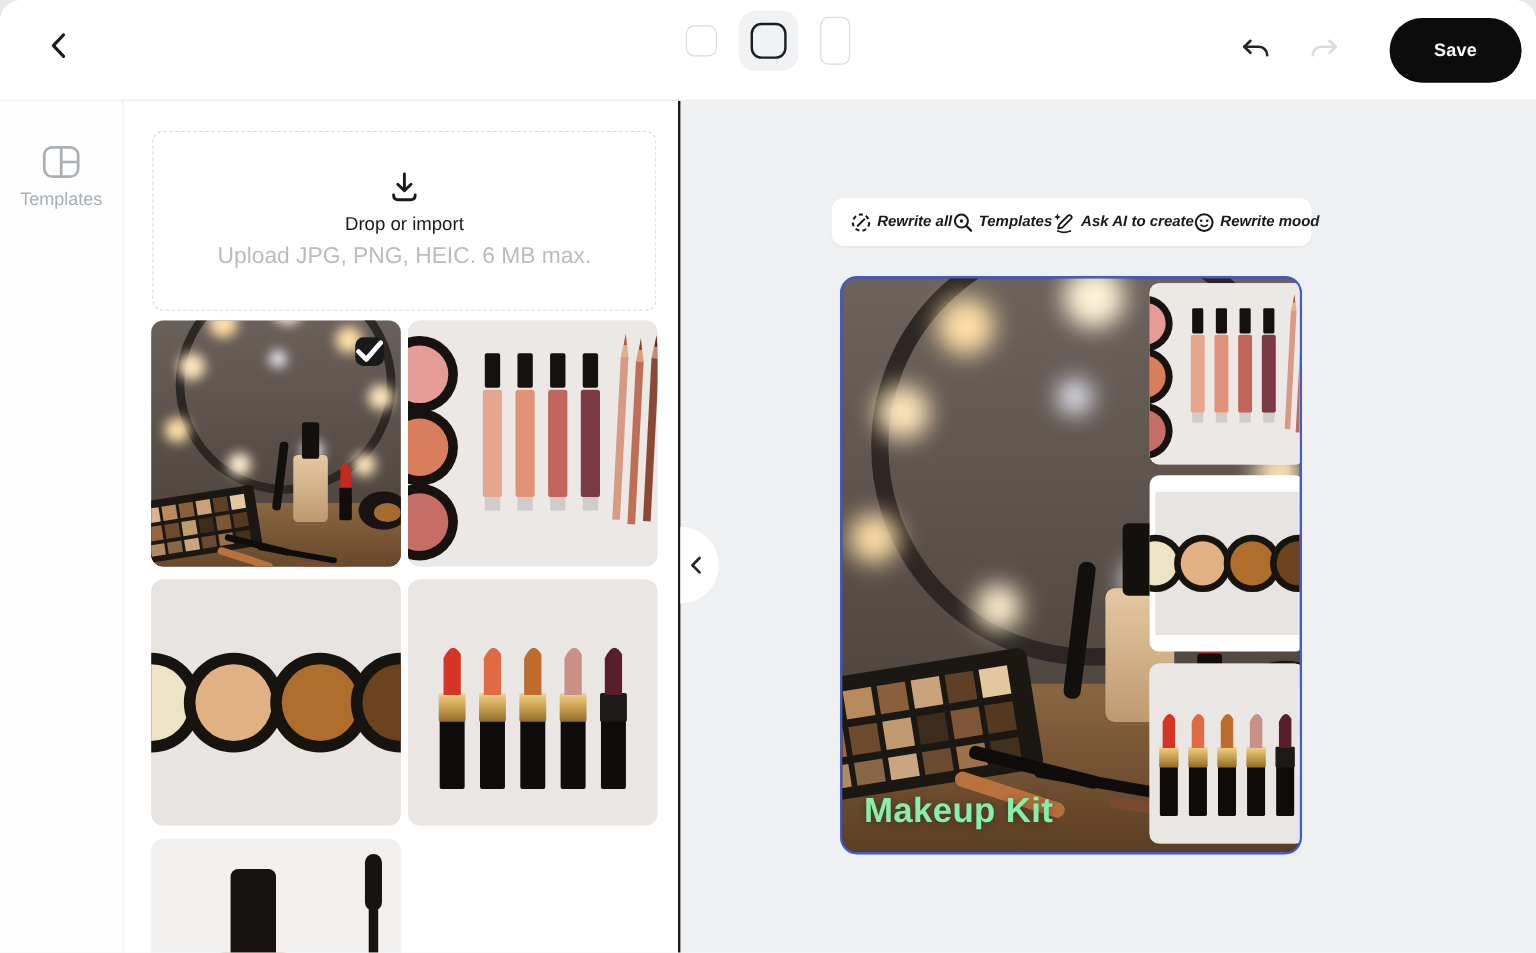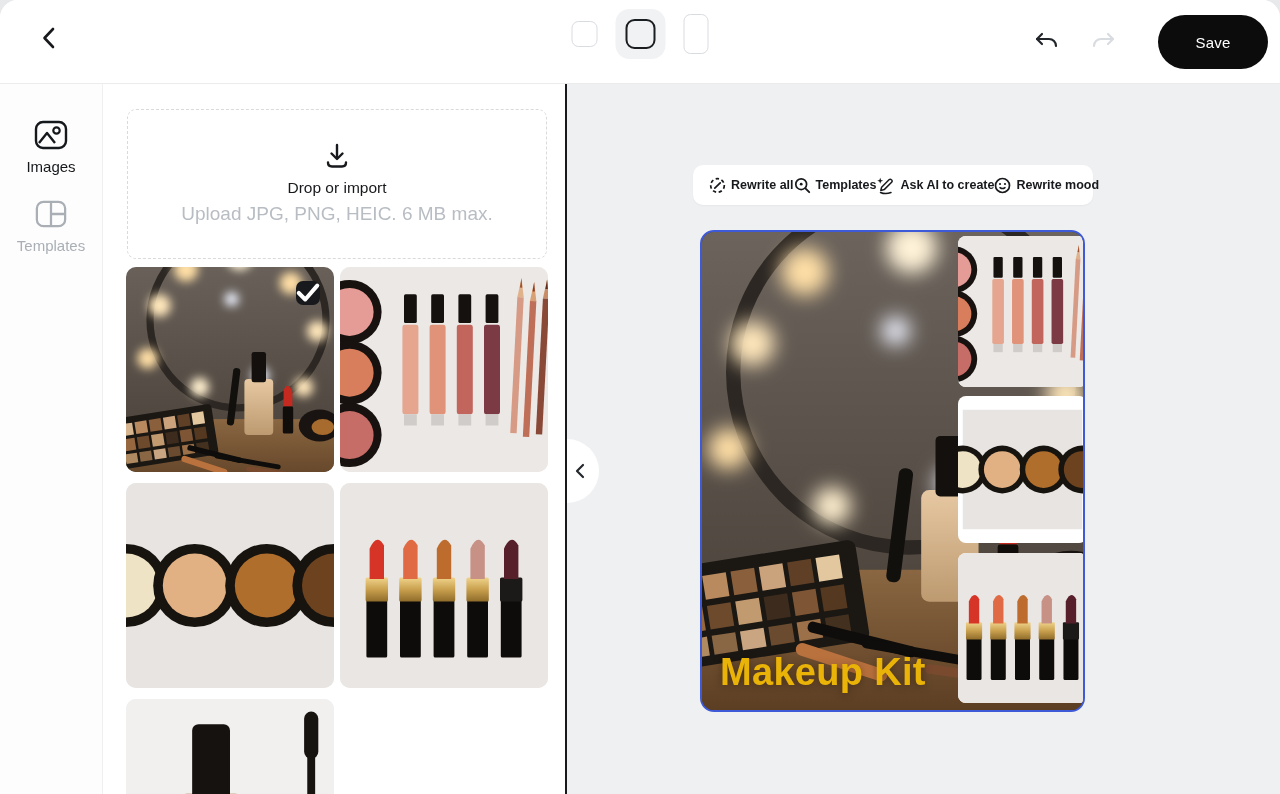--- a/index.html
+++ b/index.html
@@ -10,21 +10,21 @@
   .topbar { position:absolute; left:0; top:0; width:1280px; height:84px; background:#fff; border-bottom:1px solid #ececec; z-index:30; }
   .back-btn { position:absolute; left:36px; top:24px; width:28px; height:28px; background:none; border:none; cursor:pointer; }
   .formats { position:absolute; left:50%; top:7px; transform:translateX(-50%); display:flex; align-items:center; gap:18px; height:54px; }
   .fmt { background:none; border:none; display:flex; align-items:center; justify-content:center; cursor:pointer; }
   .fmt .shape-sq-sm { width:26px; height:26px; border:1.6px solid #d8dce1; border-radius:7px; }
   .fmt.selected { width:50px; height:50px; background:#f1f2f4; border-radius:14px; }
   .fmt .shape-sq { width:30px; height:30px; border:2.2px solid #1b1e21; border-radius:9px; }
   .fmt .shape-tall { width:25px; height:40px; border:1.6px solid #d8dce1; border-radius:7px; }
   .top-actions { position:absolute; right:12px; top:0; height:84px; display:flex; align-items:center; gap:26px; }
   .icon-btn { background:none; border:none; width:30px; height:30px; cursor:pointer; display:flex; align-items:center; justify-content:center; }
-  .save-btn { width:110px; height:54px; border:none; border-radius:27px; background:#0c0c0c; color:#fff; font-size:15px; font-weight:400; letter-spacing:.2px; cursor:pointer; margin-left:14px; font-family:"Liberation Sans", sans-serif; }
+  .save-btn { width:110px; height:54px; border:none; border-radius:27px; background:#0c0c0c; color:#fff; font-size:15px; font-weight:700; letter-spacing:.2px; cursor:pointer; margin-left:14px; font-family:"Liberation Sans", sans-serif; }
 
   
   .sidebar { position:absolute; left:0; top:84px; width:103px; height:710px; background:#fdfdfd; border-right:1px solid #f0f0f0; z-index:10; }
   .side-item { width:100%; padding:18px 0 6px; display:flex; flex-direction:column; align-items:center; gap:8px; background:none; border:none; cursor:pointer; }
   .side-item:first-child { margin-top:18px; }
   .side-item .lbl { font-size:15px; color:#16191c; font-weight:500; }
   .side-item.inactive .lbl { color:#a9afb5; font-weight:400; }
 
   
   .panel { position:absolute; left:104px; top:84px; width:462px; height:710px; background:#fff; overflow:hidden; }
@@ -36,30 +36,30 @@
   .thumb svg { width:100%; height:100%; display:block; }
   .check-badge { position:absolute; top:14px; right:14px; width:24px; height:24px; border-radius:7px; background:#17191c; display:flex; align-items:center; justify-content:center; }
 
   
   .divider { position:absolute; left:565px; top:84px; width:2px; height:710px; background:#17191c; z-index:12; }
   .collapse-btn { position:absolute; left:567px; top:439px; width:32px; height:64px; border:none; background:#fff; border-radius:0 32px 32px 0; cursor:pointer; z-index:13; display:flex; align-items:center; justify-content:flex-start; padding-left:7px; }
 
   
   .canvas-area { position:absolute; left:567px; top:84px; width:713px; height:710px; background:#eff0f2; }
   .ai-toolbar { position:absolute; left:126px; top:81px; width:400px; height:40px; background:#fff; border-radius:10px; display:flex; align-items:center; justify-content:space-between; padding:0 16px; box-shadow:0 1px 2px rgba(0,0,0,.04); }
-  .ai-btn { display:flex; align-items:center; gap:5px; background:none; border:none; cursor:pointer; font-size:12.5px; font-weight:600; color:#17191c; font-family:"Liberation Sans", sans-serif; white-space:nowrap; }
+  .ai-btn { display:flex; gap:5px; background:none; border:none; cursor:pointer; font-size:12.5px; font-weight:600; color:#17191c; font-family:"Liberation Sans", sans-serif; white-space:nowrap;font-style:italic; }
 
   .preview { position:absolute; left:133px; top:146px; width:385px; height:482px; border:2px solid #3f5ad8; border-radius:14px; overflow:hidden; background:#4a423b; cursor:pointer; }
   .preview .bg-art { position:absolute; inset:0; width:100%; height:100%; }
   .tile { position:absolute; left:256px; width:129px; border-radius:8px; overflow:hidden; background:#fff; }
   .tile svg { width:100%; height:100%; display:block; }
   .tile-1 { top:4px; height:151px; }
   .tile-2 { top:164px; height:147px; }
   .tile-3 { top:321px; height:150px; }
-  .canvas-title { position:absolute; left:18px; bottom:16px; color:#eab308; font-size:38px; font-weight:600; line-height:1.17; letter-spacing:.3px; text-shadow:0 1px 8px rgba(0,0,0,.35); cursor:text; }
+  .canvas-title { position:absolute; left:18px; bottom:16px; color:#86efac; font-size:29px; font-weight:600; line-height:1.17; letter-spacing:.3px; text-shadow:0 1px 8px rgba(0,0,0,.35); cursor:text; }
   .canvas-title .line2 { padding-left:8px; display:block; }
 
   svg { overflow:visible; }
   .defs-svg { position:absolute; width:0; height:0; }
 </style>
 </head>
 <body>
 
 <svg class="defs-svg" aria-hidden="true">
   <defs>
@@ -256,28 +256,20 @@
         <svg width="26" height="24" viewBox="0 0 26 24">
             <path d="M18 4 L23 9 L18 14" fill="none" stroke="#d8dce0" stroke-width="2.2" stroke-linecap="round" stroke-linejoin="round"></path>
             <path d="M23 9 H11 C7 9 4 12 4 16" fill="none" stroke="#d8dce0" stroke-width="2.2" stroke-linecap="round"></path>
           </svg>
       </button>
       <button class="save-btn">Save</button>
     </div>
   </header>
 
   <nav class="sidebar">
-    <button class="side-item">
-      <svg width="34" height="30" viewBox="0 0 34 30">
-          <rect x="2" y="2" width="30" height="26" rx="7" fill="none" stroke="#16191c" stroke-width="2.4"></rect>
-          <circle cx="22.5" cy="10.5" r="3.2" fill="none" stroke="#16191c" stroke-width="2.2"></circle>
-          <path d="M5 23 L13 13 L21 23" fill="none" stroke="#16191c" stroke-width="2.4" stroke-linejoin="round"></path>
-        </svg>
-      <span class="lbl">Images</span>
-    </button>
     <button class="side-item inactive">
       <svg width="32" height="30" viewBox="0 0 34 30">
           <rect x="2" y="2" width="30" height="26" rx="7" fill="none" stroke="#a9afb5" stroke-width="2.4"></rect>
           <line x1="17" y1="2" x2="17" y2="28" stroke="#a9afb5" stroke-width="2.4"></line>
           <line x1="17" y1="15" x2="32" y2="15" stroke="#a9afb5" stroke-width="2.4"></line>
         </svg>
       <span class="lbl">Templates</span>
     </button>
   </nav>
 

